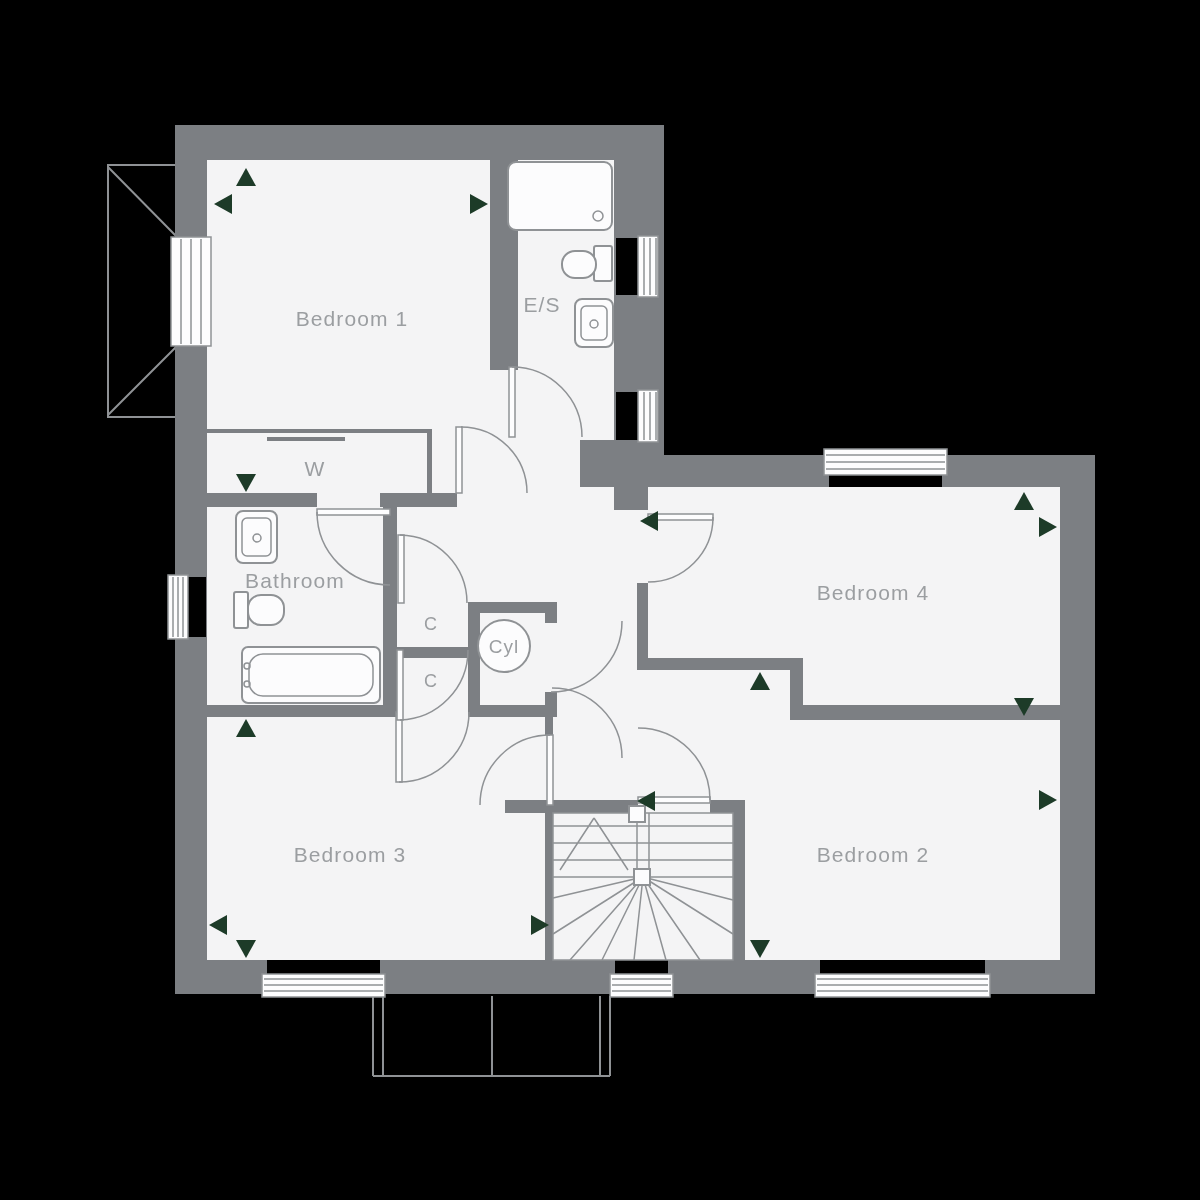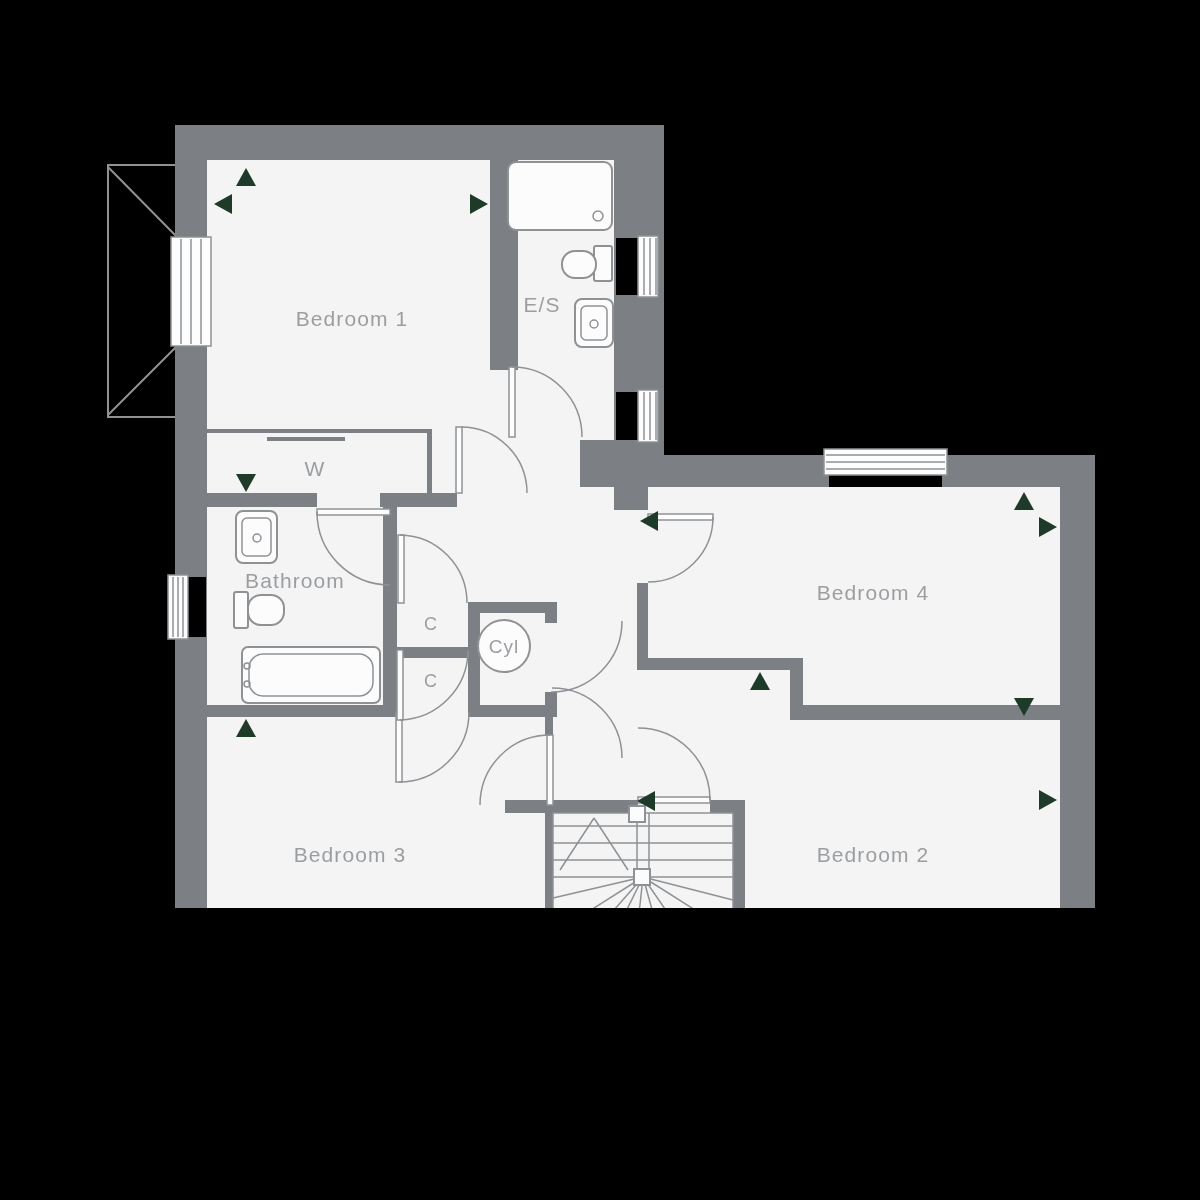--- a/index.html
+++ b/index.html
@@ -1,16 +1,16 @@
 <!DOCTYPE html>
 <html style="--bg: #000000; --wall: #7c7f83; --floor: #f4f4f5; --line: #8f9295; --fixture: #fcfcfd; --window: #fdfdfe; --label: #9b9ea1; --arrow: #1d3b28;"><head>
 <meta charset="utf-8">
 <style>
   html,body{margin:0;padding:0;background:var(--bg,#000);}
-  .stage{position:relative;width:1200px;height:908px;background:var(--bg,#000);overflow:hidden;}
+  .stage{position:relative;width:1200px;height:1200px;background:var(--bg,#000);overflow:hidden;}
   svg{display:block;}
   .wall{fill:var(--wall);}
   .floor{fill:var(--floor);}
   .ln{fill:none;stroke:var(--line);stroke-width:2;}
   .ln15{fill:none;stroke:var(--line);stroke-width:1.5;}
   .fx{fill:var(--fixture);stroke:var(--line);stroke-width:2;}
   .winbox{fill:var(--window);stroke:var(--line);stroke-width:1.5;}
   .bgfill{fill:var(--bg);}
   .arrow{fill:var(--arrow);}
   text{fill:var(--label);font-family:"Liberation Sans",sans-serif;letter-spacing:1.1px;}

